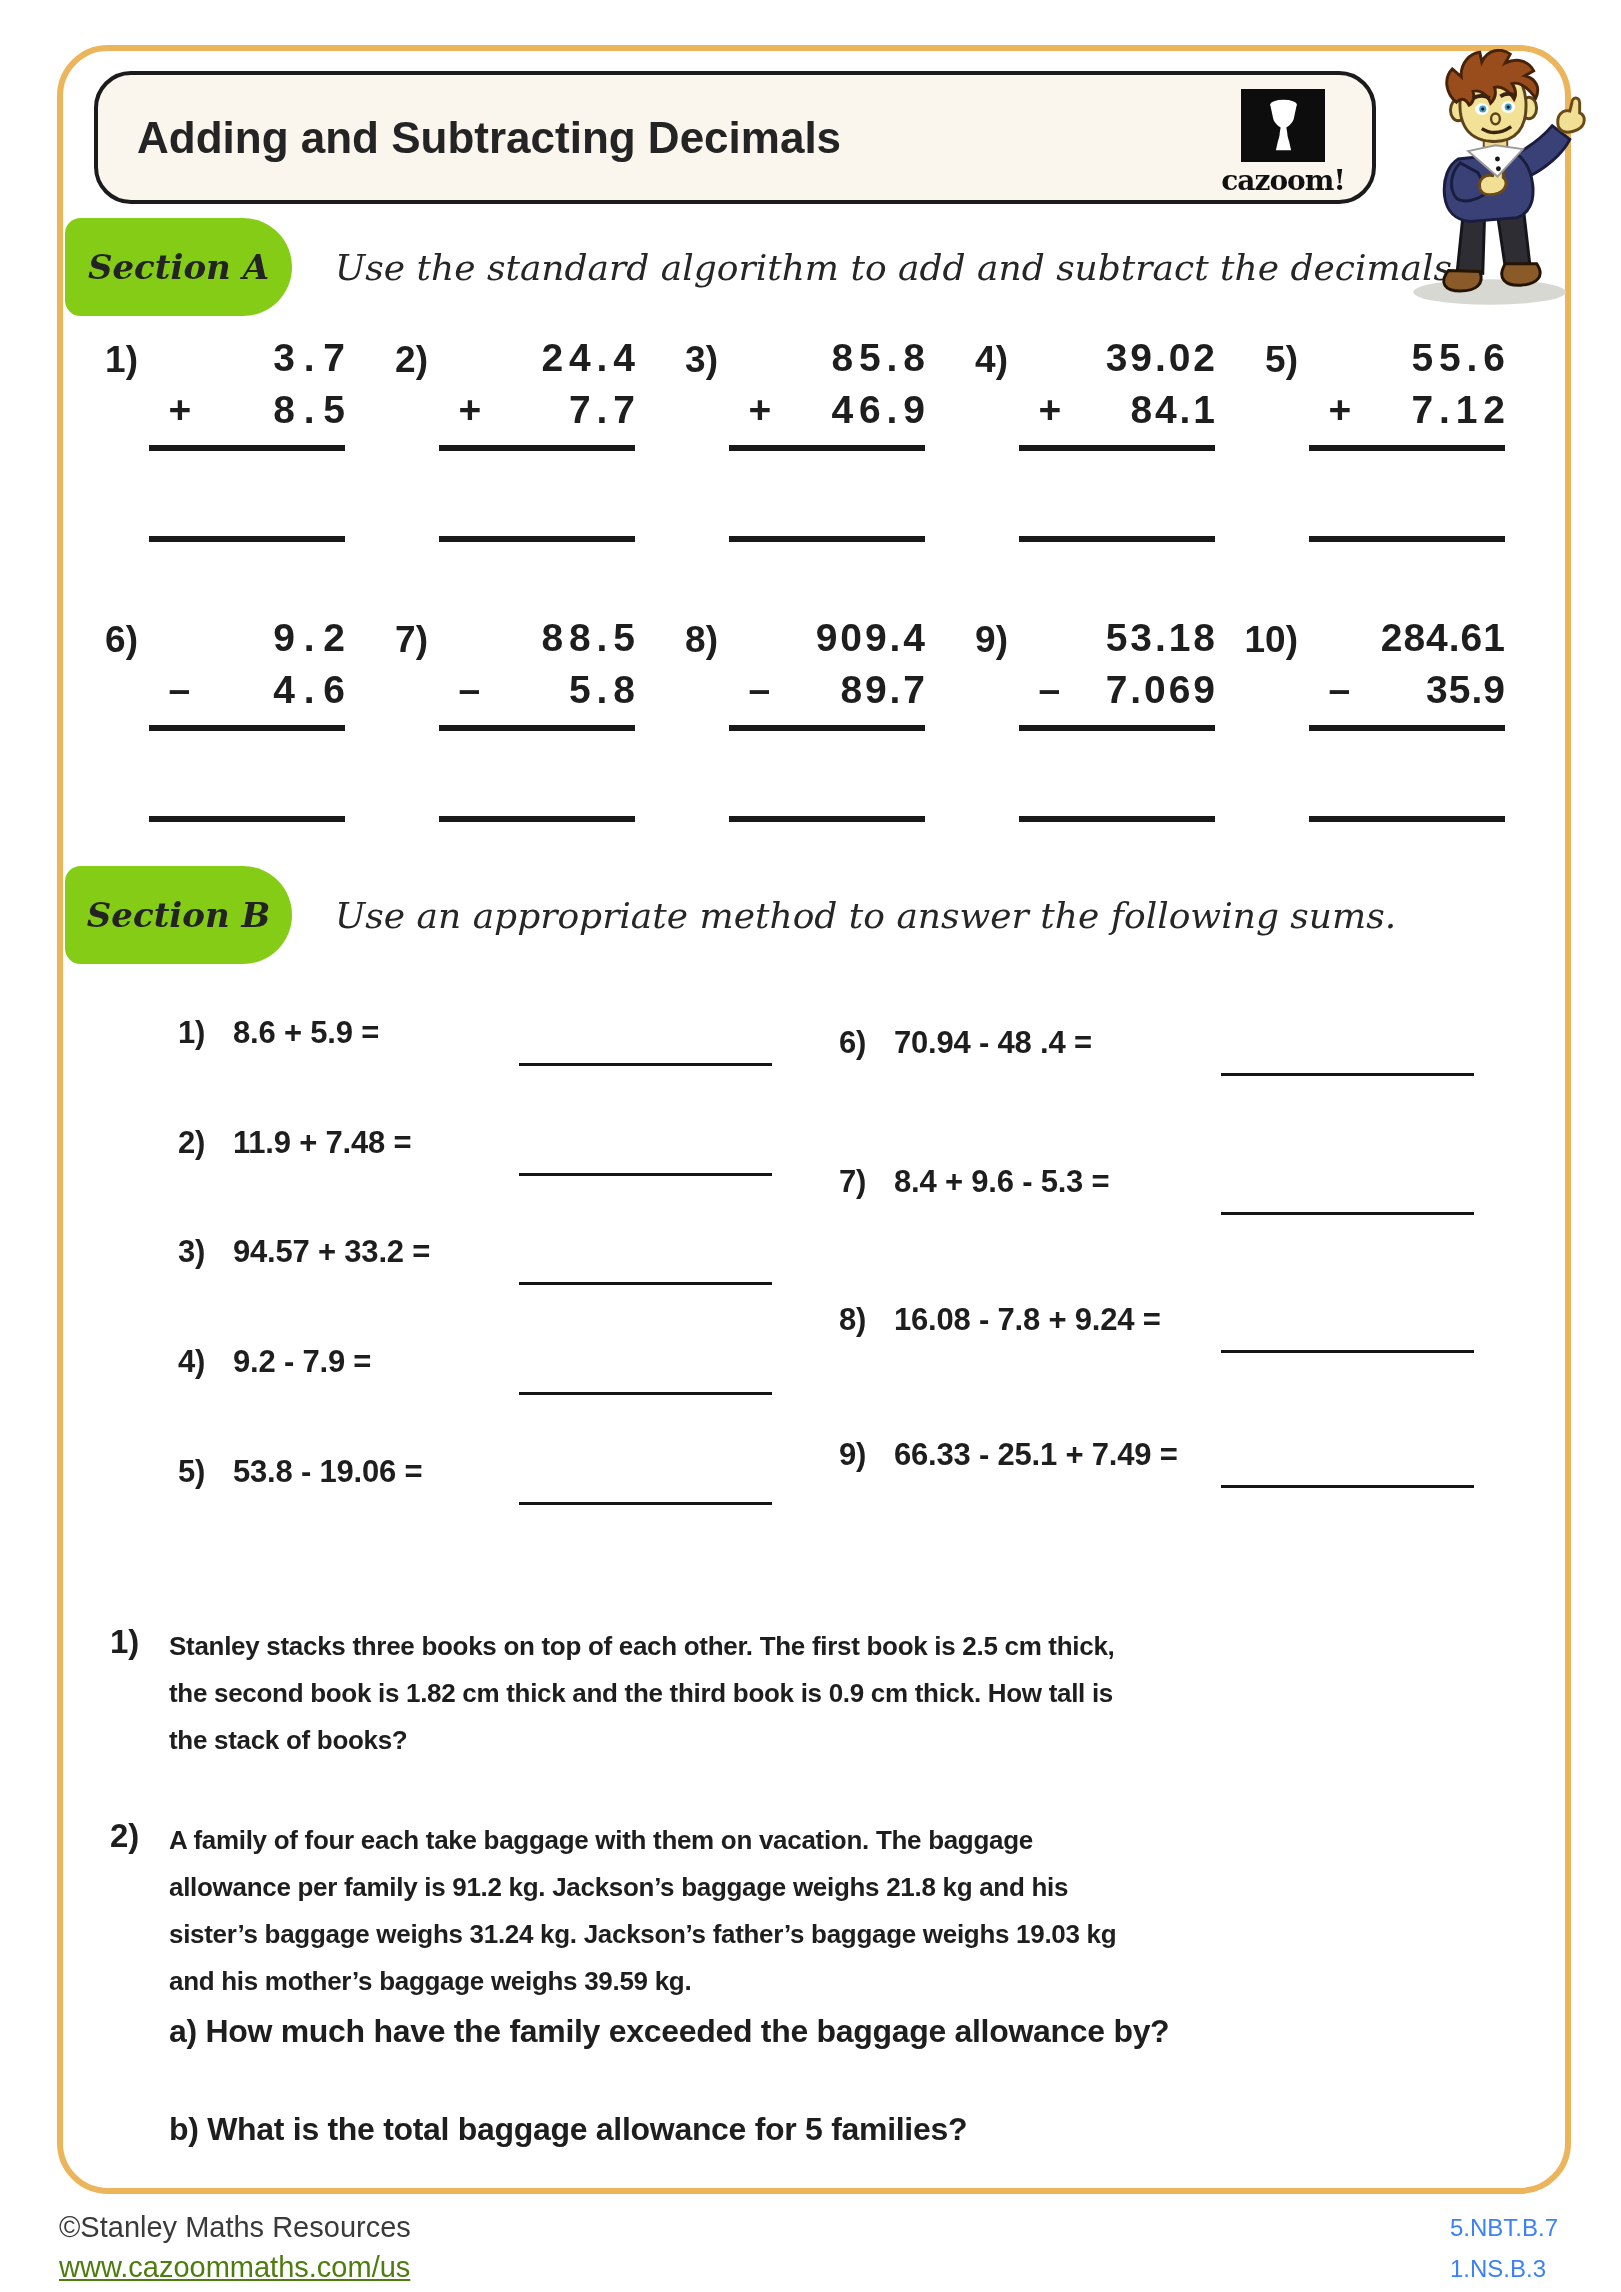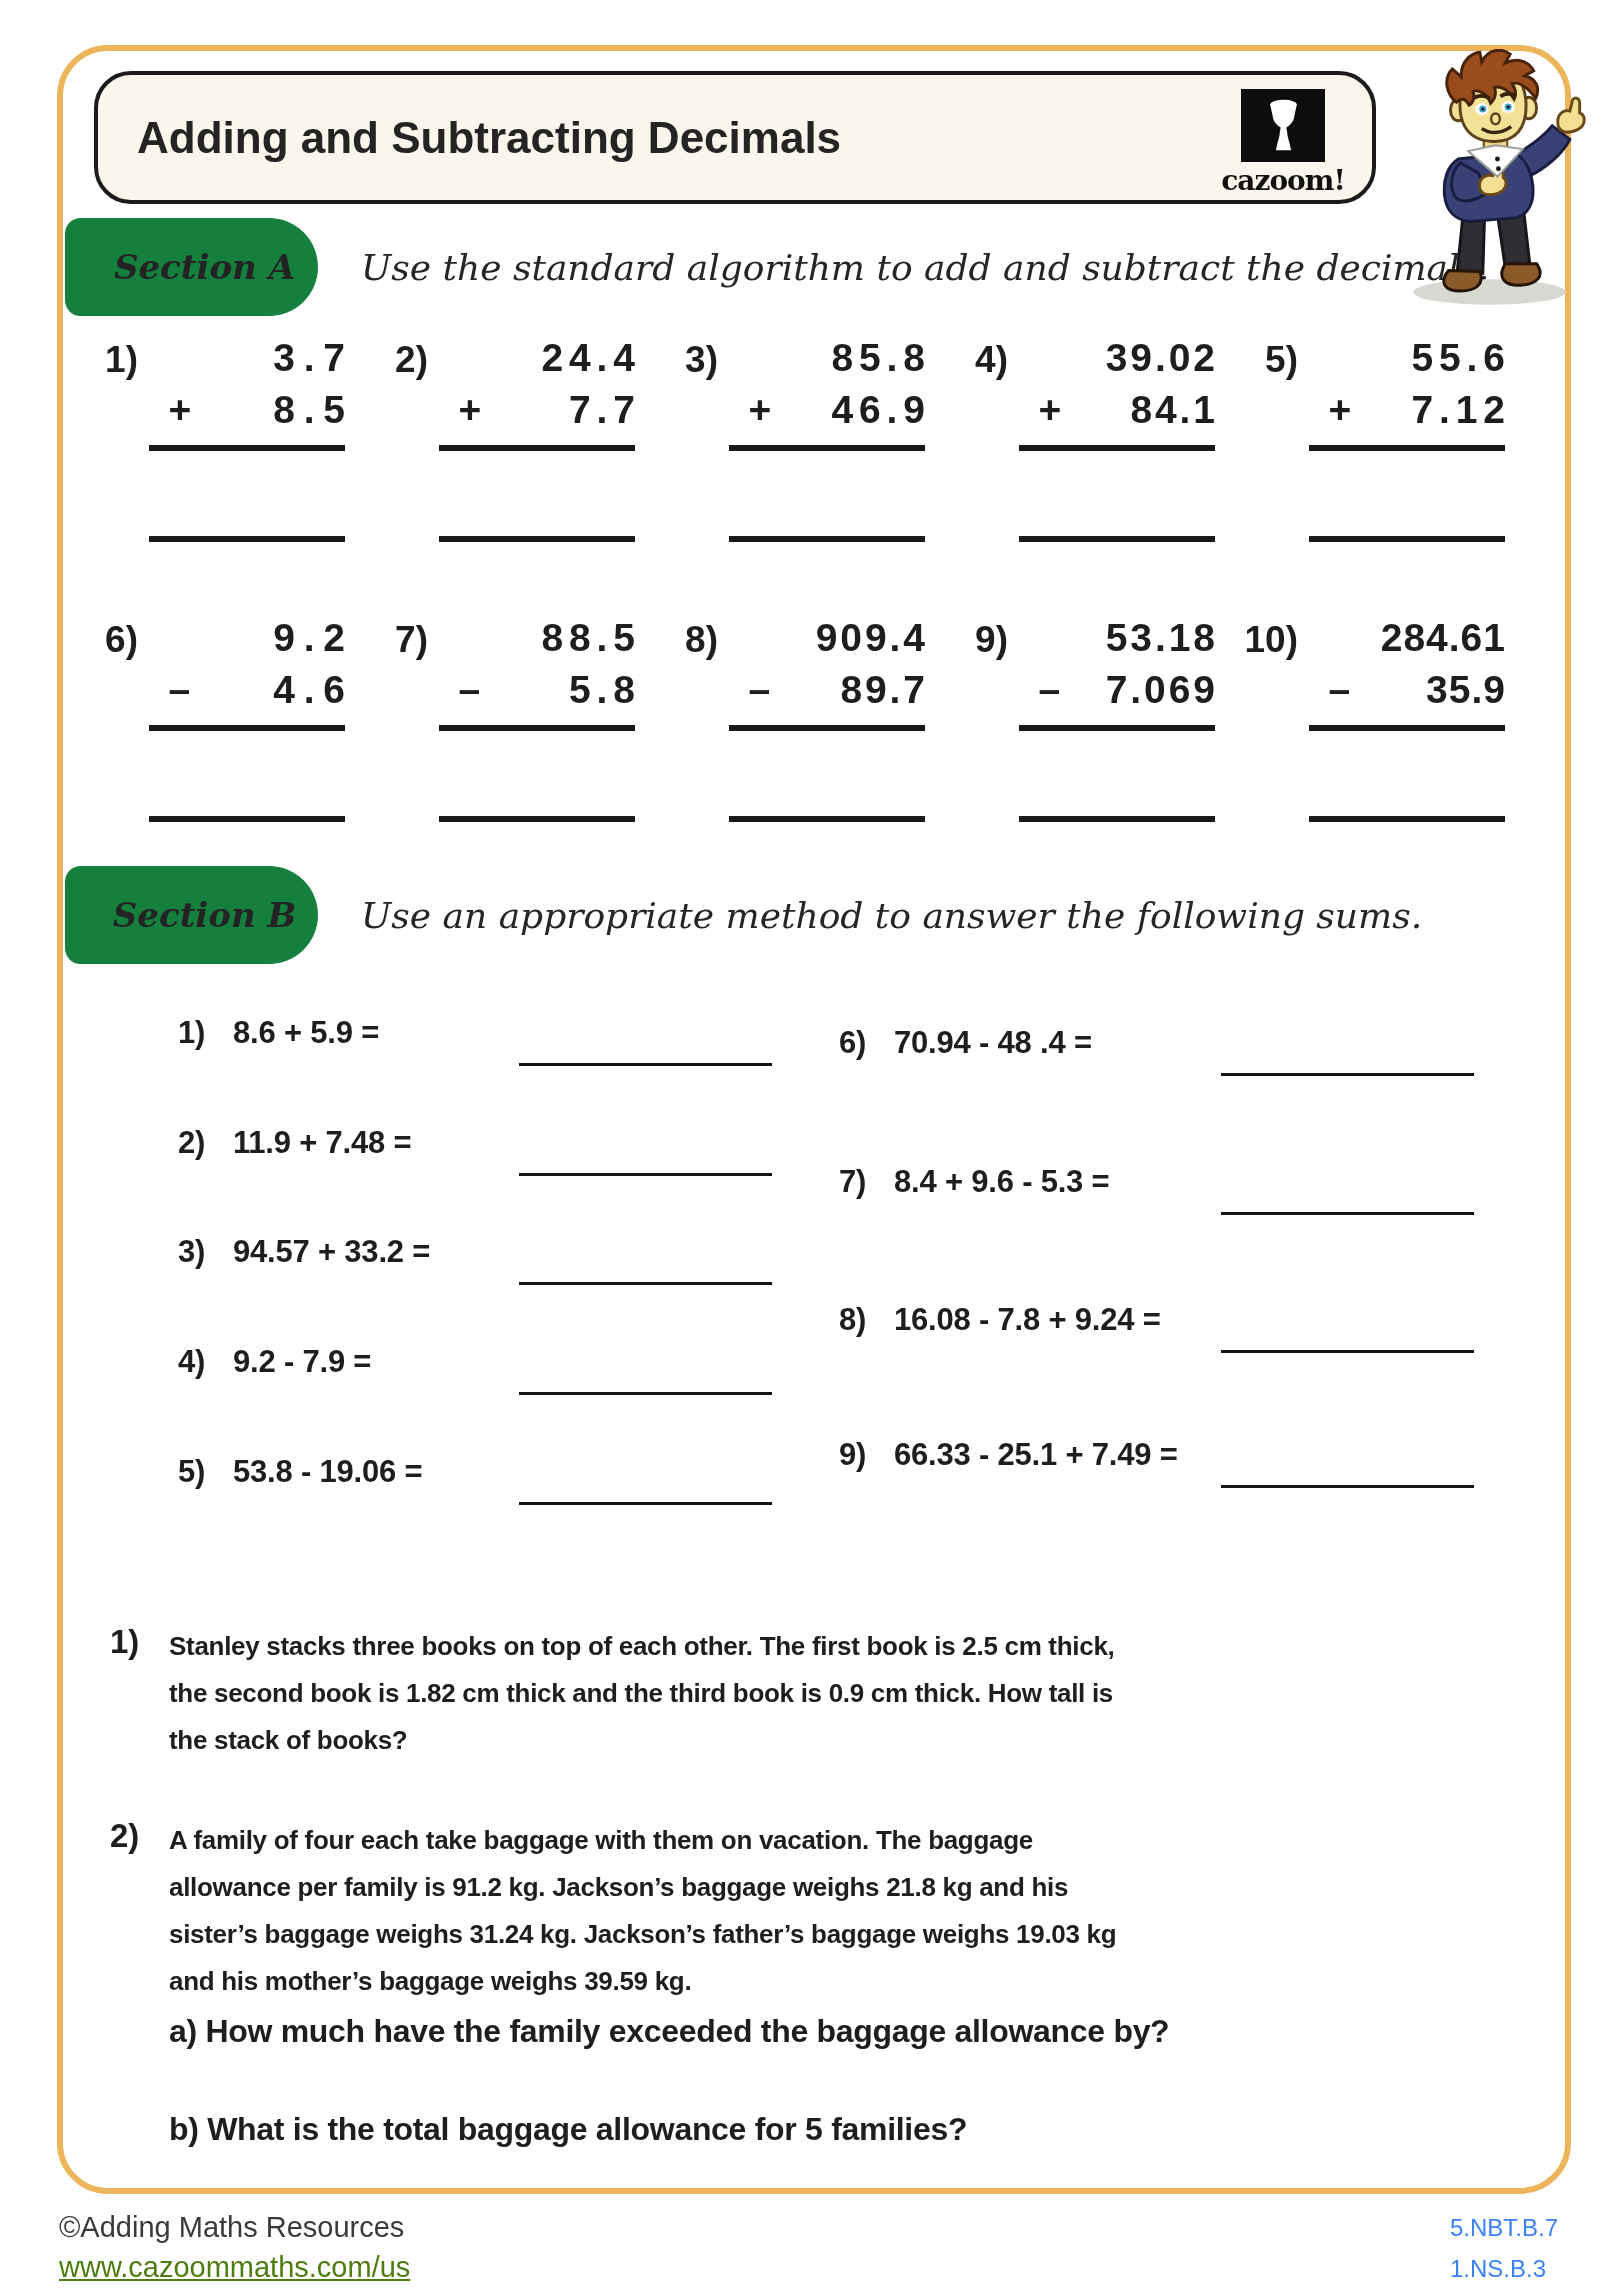--- a/index.html
+++ b/index.html
@@ -21,23 +21,23 @@
   .logo { position:absolute; right:25.5px; top:7.8px; width:127px; text-align:center; }
   .logo-square { width:84px; height:73px; background:#0d0d0d; margin:5.9px auto 2px auto; display:flex; align-items:center; justify-content:center; }
   .logo-square svg { width:57px; height:61px; }
   .logo-text { font-family:"DejaVu Serif", serif; font-weight:bold; font-size:28px; color:#111; letter-spacing:-1px; }
   .mascot { position:absolute; left:1380px; top:49px; width:230px; height:260px; z-index:3; }
 
   
   .section-head { position:absolute; left:65px; display:flex; align-items:center; height:98px; }
   .head-a { top:218px; } .head-b { top:866px; } .head-c { top:1511px; }
   .badge {
-    width:227px; height:98px; background:#15803d; border-radius:15.7px 49px 49px 15.7px;
+    width:227px; height:98px; background:#84cc16; border-radius:15.7px 49px 49px 15.7px;
     display:flex; align-items:center; justify-content:center;
-    font-family:"DejaVu Serif", serif; font-style:italic; font-weight:bold; font-size:34px; color:#232323;padding-left:26px;
+    font-family:"DejaVu Serif", serif; font-style:italic; font-weight:bold; font-size:34px; color:#232323;
   }
   .instruction { margin-left:43px; font-family:"DejaVu Serif", serif; font-style:italic; font-size:36px; color:#262626; }
 
   
   .sa-row { position:absolute; left:0; display:flex; padding-left:149px; gap:94px; }
   #sa-row1 { top:336px; } #sa-row2 { top:616px; }
   .sa-prob { position:relative; width:196px; }
   .sa-num { position:absolute; left:-82px; top:2.9px; width:71px; text-align:right; font-weight:bold; font-size:37px; }
   .sa-top, .sa-bot { height:52px; text-align:right; font-weight:bold; font-size:39px; position:relative; }
   .sa-val { letter-spacing:var(--ls,5.9px); margin-right:calc(-1 * var(--ls,5.9px)); }
@@ -231,21 +231,21 @@
     <span class="sc-num">2)</span>
     <div class="sc-text">A family of four each take baggage with them on vacation. The baggage
 allowance per family is 91.2 kg. Jackson’s baggage weighs 21.8 kg and his
 sister’s baggage weighs 31.24 kg. Jackson’s father’s baggage weighs 19.03 kg
 and his mother’s baggage weighs 39.59 kg.</div>
     <div class="sc-sub">a) How much have the family exceeded the baggage allowance by?</div>
     <div class="sc-sub sub-b">b) What is the total baggage allowance for 5 families?</div>
   </div>
 
   <div class="footer-left">
-    <div>©Adding Maths Resources</div>
+    <div>©Stanley Maths Resources</div>
     <div class="footer-url">www.cazoommaths.com/us</div>
   </div>
   <div class="footer-right">
     <div>5.NBT.B.7</div>
     <div>1.NS.B.3</div>
   </div>
 </div>
 
 
 </body></html>

